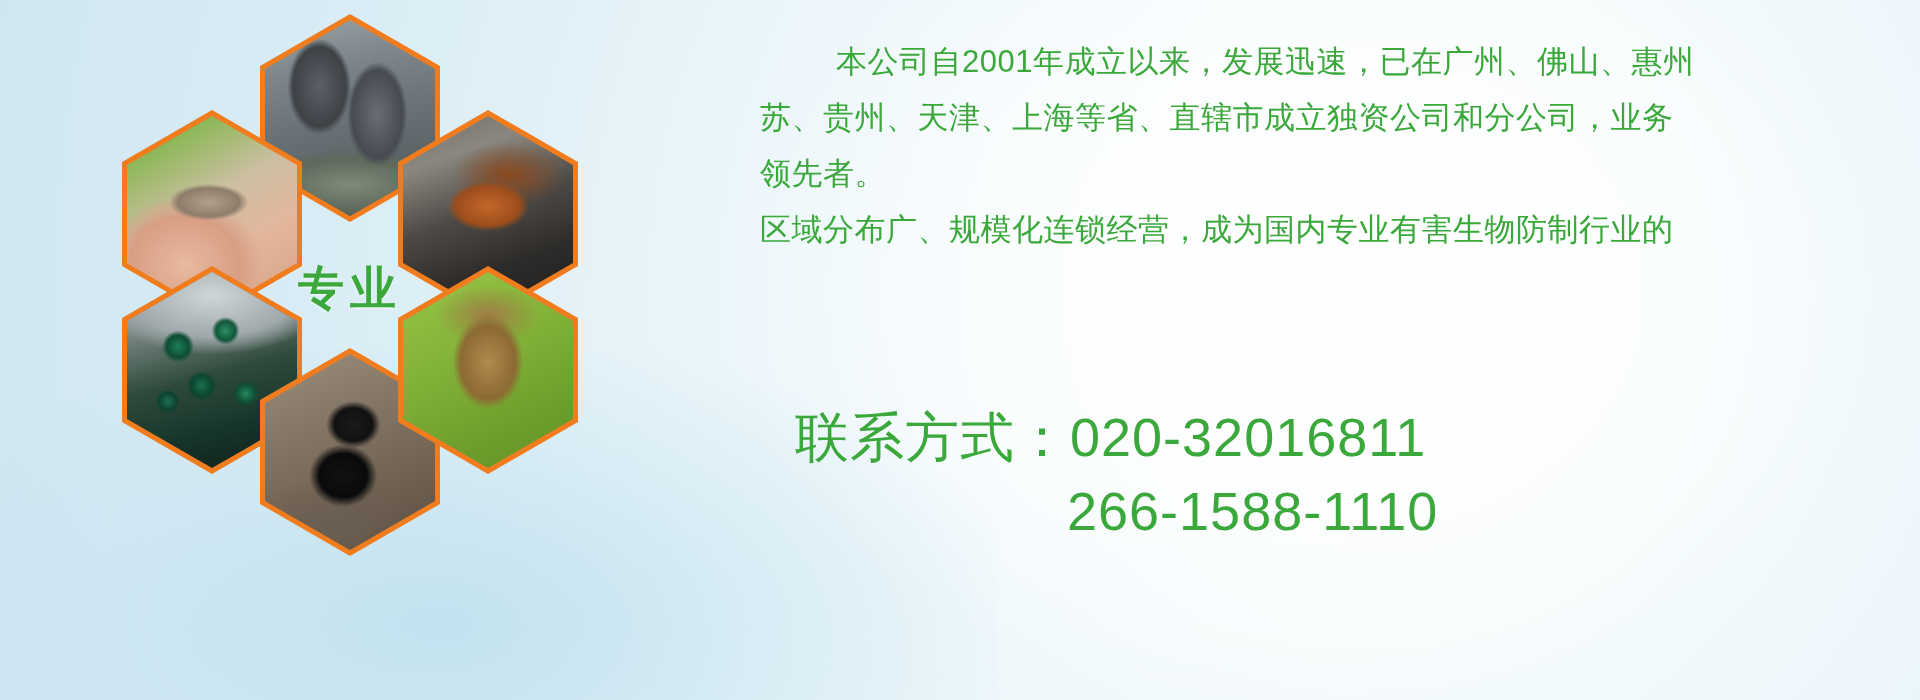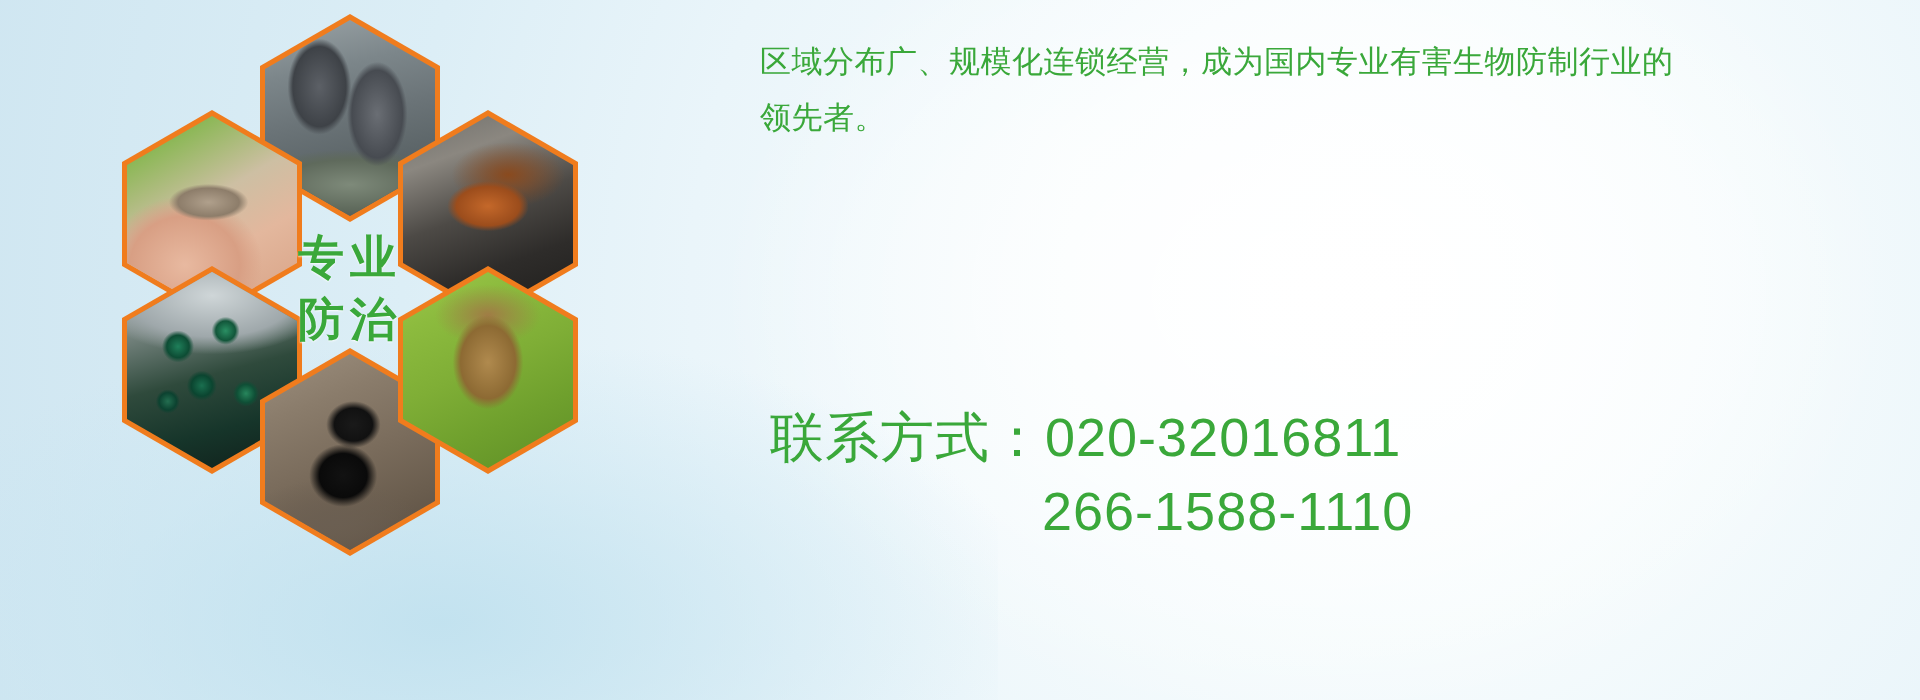--- a/index.html
+++ b/index.html
@@ -176,20 +176,21 @@
     left: 770px;
     top: 400px;
     z-index: 6;
   }
   .contact .line {
     color: #3aa83a;
     font-size: 54px;
     line-height: 74px;
     letter-spacing: 1px;
     white-space: nowrap;
+    margin-left: 25px;
   }
   .contact .line.second { padding-left: 272px; }
 </style>
 </head>
 <body>
 
 <div id="banner">
 
   <div class="hex-collage">
 
@@ -224,27 +225,28 @@
     </div>
 
     <div class="hex h-right-dn">
       <div class="inner">
           <div class="ph-stinkbug"></div>
         </div>
     </div>
 
     <div class="hex-label">
       <span>专业</span>
-      <span>防治</span>
     </div>
   </div>
 
   <div class="copy">
+    <p class="indent">本公司自2001年成立以来，发展迅速，已在广州、佛山、惠州</p>
+    <p>苏、贵州、天津、上海等省、直辖市成立独资公司和分公司，业务</p>
+    <p>领先者。</p>
     <p>区域分布广、规模化连锁经营，成为国内专业有害生物防制行业的</p>
-    <p>领先者。</p>
   </div>
 
   <div class="contact">
     <div class="line first">
       <span>联系方式：</span><span>020-32016811</span>
     </div>
     <div class="line second">
       <span>266-1588-1110</span>
     </div>
   </div>

